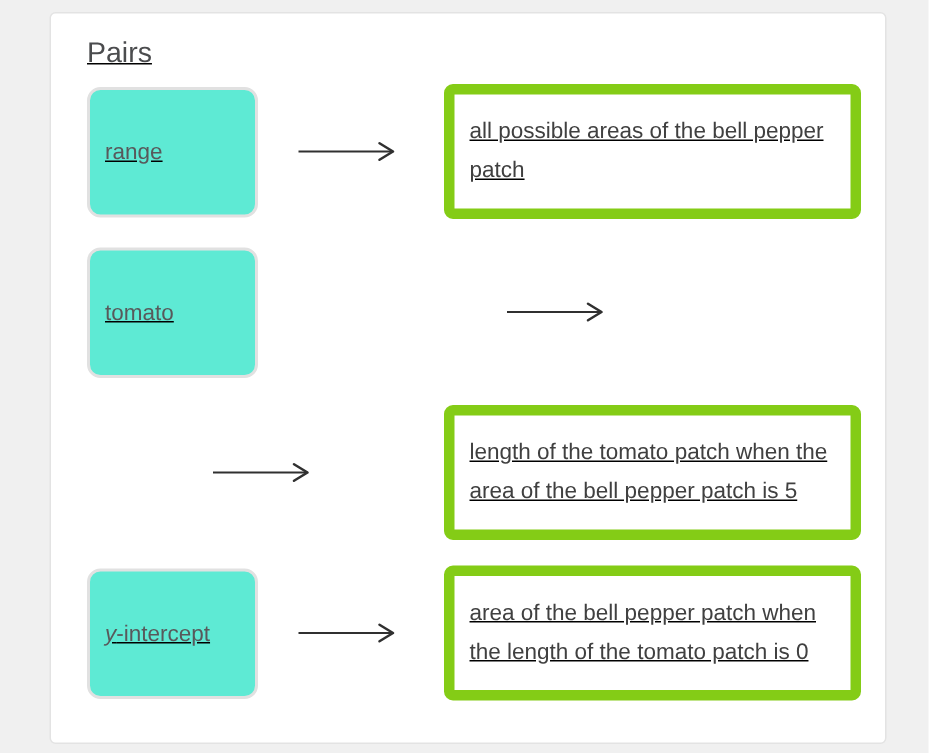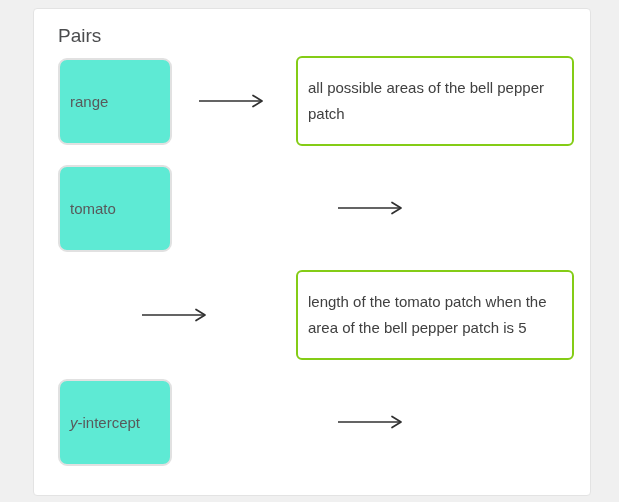--- a/index.html
+++ b/index.html
@@ -18,20 +18,21 @@
     position: absolute;
     left: 33px;
     top: 8px;
     width: 558px;
     height: 488px;
     box-sizing: border-box;
     background: #ffffff;
     border: 1px solid #e3e3e3;
     border-radius: 4px;
     padding: 16px 16px 0 24px;
+    text-decoration: underline;
   }
   .title {
     font-size: 19px;
     line-height: 22px;
     font-weight: 400;
     color: #4b4c4e;
     margin: 0 0 9px 0;
   }
   .row {
     display: flex;
@@ -60,21 +61,21 @@
     flex: 1;
     display: flex;
     align-items: center;
     justify-content: center;
   }
   .answer-box {
     flex: none;
     width: 278px;
     box-sizing: border-box;
     background: #ffffff;
-    border: 2px solid #84cc16;
+    border: 7px solid #84cc16;
     border-radius: 6px;
     display: flex;
     align-items: center;
     padding: 6px 12px 6px 10px;
     font-size: 15px;
     line-height: 26px;
     color: #404040;
     cursor: pointer;
   }
   .arrow-svg { display: block; }
@@ -128,16 +129,19 @@
     <div class="row">
       <div class="term-box">
         <span><span class="it">y</span><span>-intercept</span></span>
       </div>
       <div class="arrow-zone">
         <svg class="arrow-svg" width="72" height="14" viewBox="0 0 72 14">
           <line x1="1" y1="7" x2="63" y2="7" stroke="#303030" stroke-width="1.3"></line>
           <polyline points="55,1.5 64,7 55,12.5" fill="none" stroke="#303030" stroke-width="1.7" stroke-linecap="round" stroke-linejoin="round"></polyline>
         </svg>
       </div>
+      <div class="answer-box">
+        <span>area of the bell pepper patch when the length of the tomato patch is 0</span>
+      </div>
     </div>
 
   </div>
 </div>
 
 </body></html>

